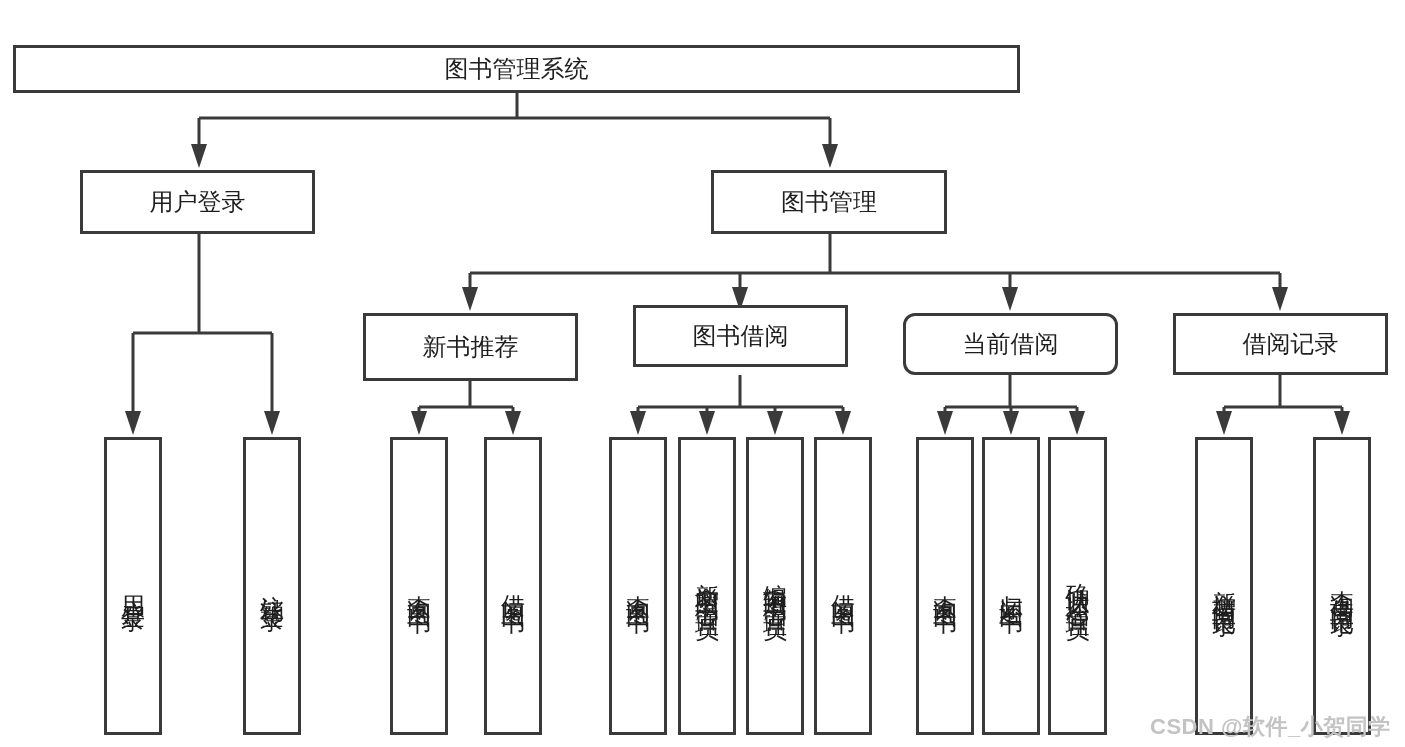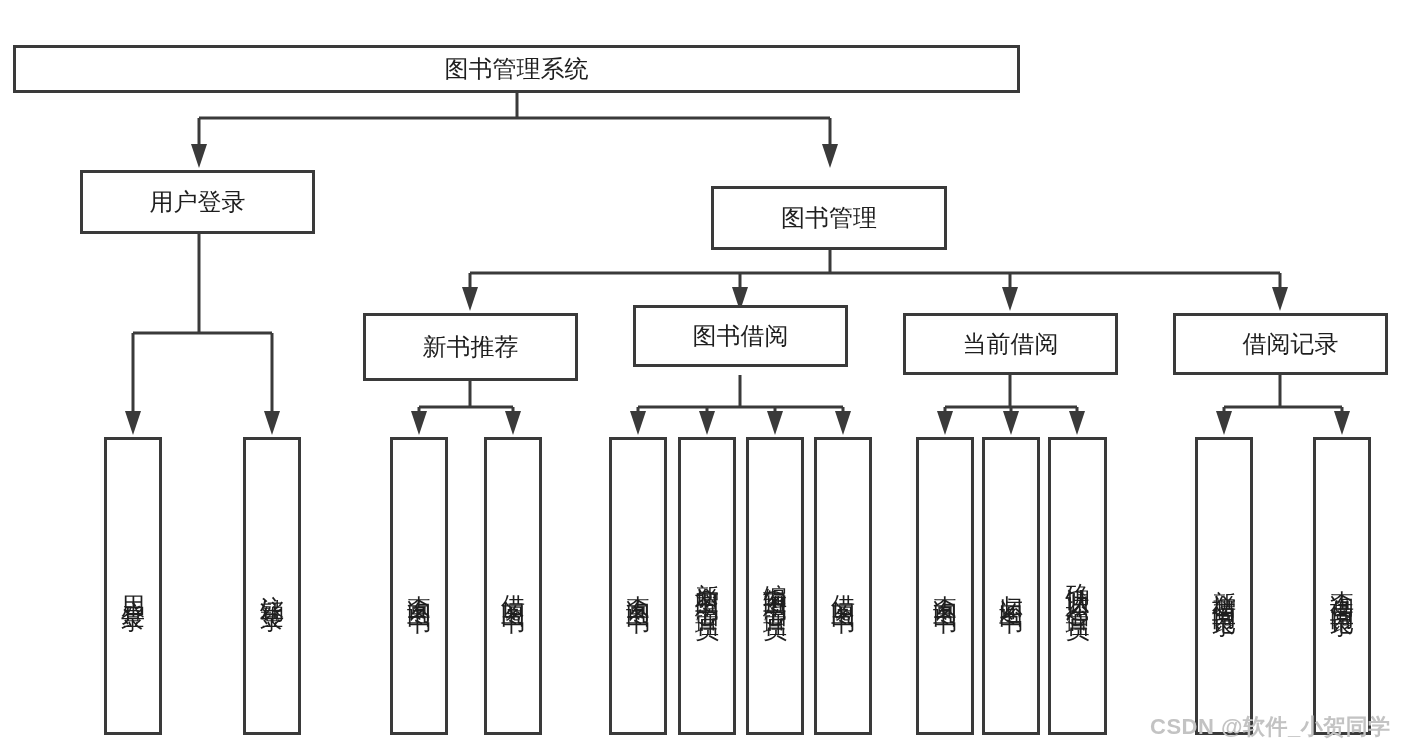--- a/index.html
+++ b/index.html
@@ -70,25 +70,25 @@
       <polygon points="1003,411 1019,411 1011,435"></polygon>
       <polygon points="1069,411 1085,411 1077,435"></polygon>
       <polygon points="1216,411 1232,411 1224,435"></polygon>
       <polygon points="1334,411 1350,411 1342,435"></polygon>
     </g>
   </svg>
 
   <div class="box" style="left:13px; top:13px; width:1007px; height:48px;margin-top:32px;">图书管理系统</div>
 
   <div class="box" style="left:80px; top:170px; width:235px; height:64px;">用户登录</div>
-  <div class="box" style="left:711px; top:170px; width:236px; height:64px;margin-top:16px;">图书管理</div>
+  <div class="box" style="left:711px; top:170px; width:236px; height:64px;">图书管理</div>
 
   <div class="box" style="left:363px; top:313px; width:215px; height:68px;">新书推荐</div>
   <div class="box" style="left:633px; top:305px; width:215px; height:62px;">图书借阅</div>
-  <div class="box" style="left:903px; top:313px; width:215px; height:62px;">当前借阅</div>
+  <div class="box" style="left:903px; top:313px; width:215px; height:62px;border-radius:12px;">当前借阅</div>
   <div class="box" style="left:1173px; top:313px; width:215px; height:62px;padding-left:20px;">借阅记录</div>
 
   <div class="box leaf" style="left:104px; top:437px; width:58px; height:298px;">
     <span class="vtext">用户登录</span>
   </div>
   <div class="box leaf" style="left:243px; top:437px; width:58px; height:298px;">
     <span class="vtext">注销登录</span>
   </div>
 
   <div class="box leaf" style="left:390px; top:437px; width:58px; height:298px;">

